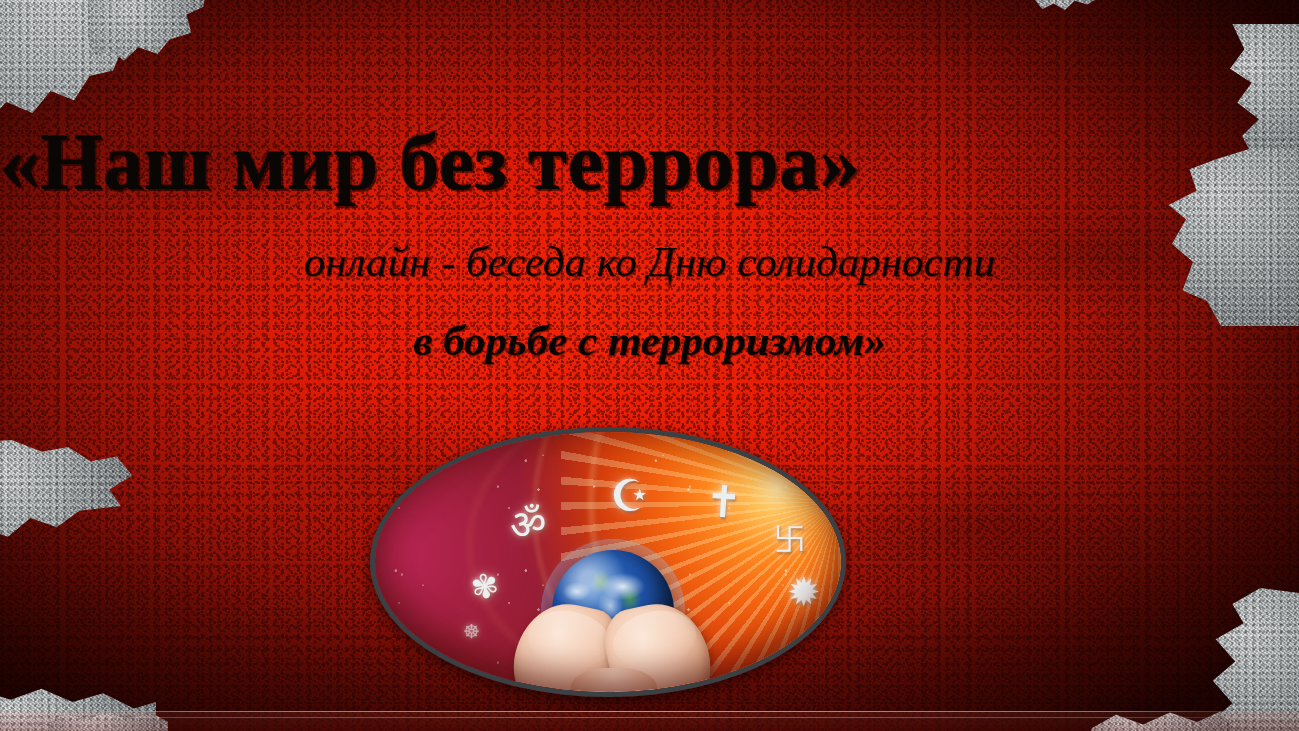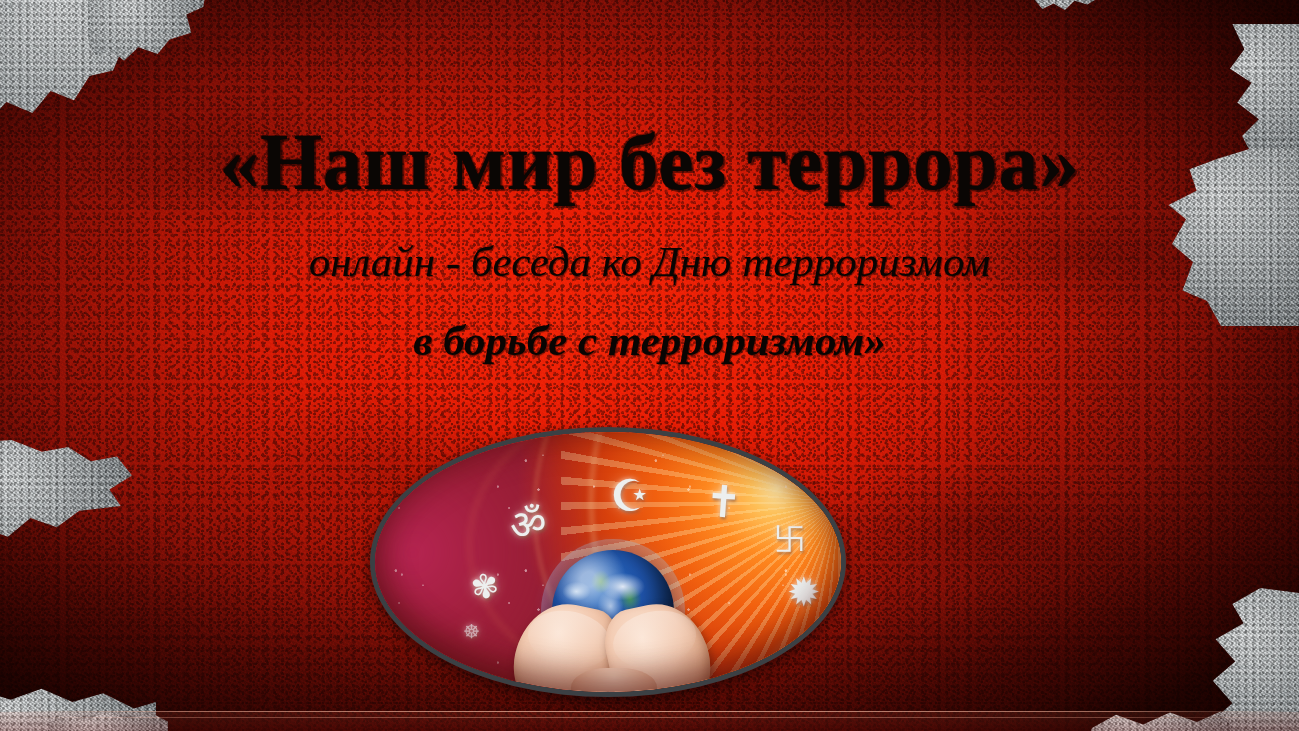--- a/index.html
+++ b/index.html
@@ -144,21 +144,20 @@
   
   .shard-br{
     left:1080px;top:704px;width:150px;height:60px;
     clip-path:polygon(8% 40%, 24% 18%, 42% 34%, 60% 14%, 78% 30%, 94% 12%,
                       100% 34%, 100% 100%, 0% 100%);
   }
 
   
   .title{
     position:absolute;left:0;right:0;top:122px;
-    text-align:center;
     font-size:80px;
     font-weight:700;
     color:#0A0604;
     letter-spacing:.5px;
     line-height:1.02;
     text-shadow:2px 2px 1px rgba(0,0,0,.55), -1px -1px 0 rgba(0,0,0,.4);
     white-space:nowrap;
   }
   .subtitle{
     position:absolute;left:0;right:0;top:240px;
@@ -339,21 +338,21 @@
   <div class="shard shard-r1"></div>
   <div class="shard shard-r3"></div>
   <div class="shard shard-l1"></div>
   <div class="shard shard-l2"></div>
   <div class="shard shard-l3"></div>
   <div class="shard shard-br"></div>
 
   <div class="title">«Наш мир без террора»</div>
 
   <div class="subtitle">
-    <span class="l1">онлайн - беседа ко Дню терроризмом</span>
+    <span class="l1">онлайн - беседа ко Дню солидарности</span>
     <span class="l2">в борьбе с терроризмом»</span>
   </div>
 
   <div class="oval-wrap">
     <div class="oval-inner">
       <div class="ov-bg"></div>
       <div class="ov-magenta"></div>
       <div class="ov-rays"></div>
       <div class="ov-ring1"></div>
       <div class="ov-ring2"></div>

